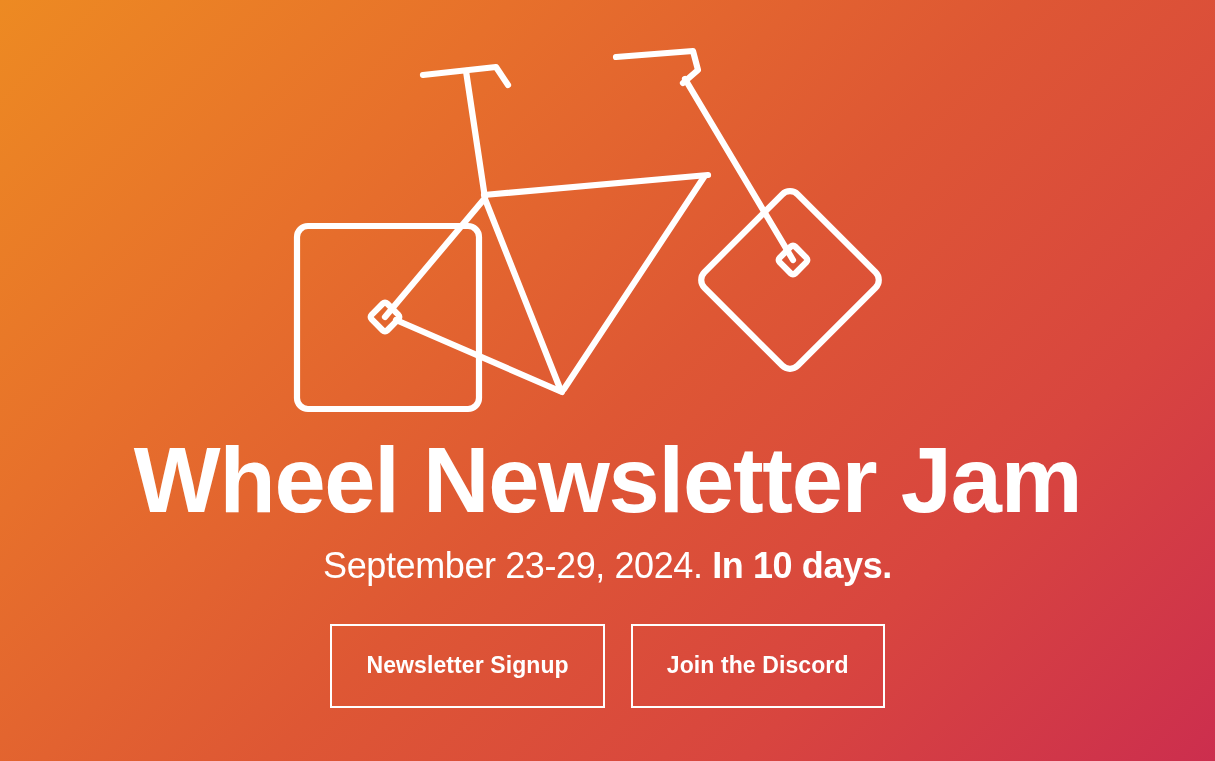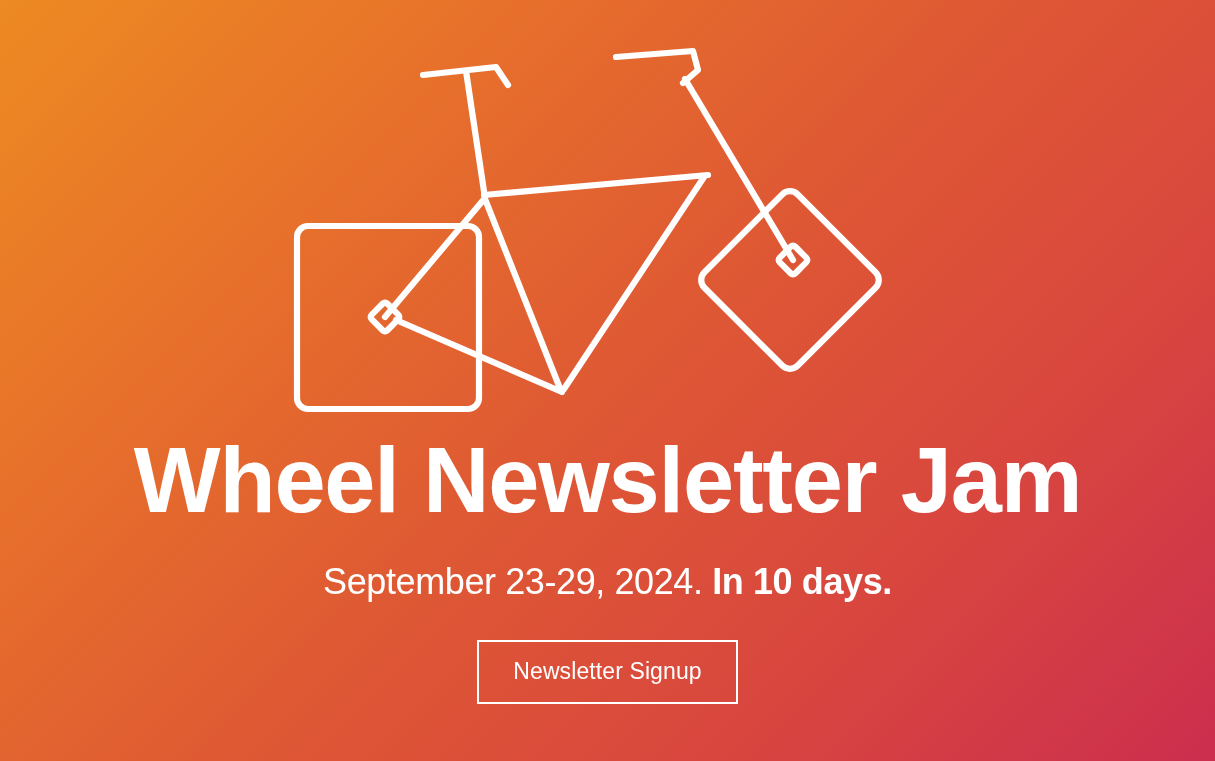--- a/index.html
+++ b/index.html
@@ -65,21 +65,21 @@
     font-size: 92px;
     line-height: 1.0;
     font-weight: 700;
     letter-spacing: -1.2px;
     text-align: center;
     white-space: nowrap;
   }
 
   
   .subtitle {
-    margin-top: 36px;
+    margin-top: 20px;
     font-size: 36px;
     line-height: 1.1;
     font-weight: 400;
     letter-spacing: -0.4px;
     text-align: center;
     white-space: nowrap;
   }
   .subtitle .countdown {
     font-weight: 700;
   }
@@ -89,29 +89,29 @@
     margin-top: 38px;
     display: flex;
     gap: 26px;
     align-items: center;
     justify-content: center;
   }
   .cta-button {
     display: inline-flex;
     align-items: center;
     justify-content: center;
-    height: 64px;
+    height: 84px;
     padding: 0 34px;
     border: 2px solid #ffffff;
     border-radius: 0;
     background: transparent;
     color: #ffffff;
     font-family: "Liberation Sans", sans-serif;
     font-size: 23px;
-    font-weight: 400;
+    font-weight: 700;
     letter-spacing: 0.1px;
     white-space: nowrap;
     cursor: pointer;
     text-decoration: none;
   }
 </style>
 </head>
 <body>
 
 <div class="hero">
@@ -148,15 +148,16 @@
 
   <h1 class="title">Wheel Newsletter Jam</h1>
 
   <p class="subtitle">
     <span>September 23-29, 2024.</span>
     <span class="countdown">In 10 days.</span>
   </p>
 
   <div class="button-row">
     <a class="cta-button" href="#">Newsletter Signup</a>
+    <a class="cta-button" href="#">Join the Discord</a>
   </div>
 
 </div>
 
 </body></html>

